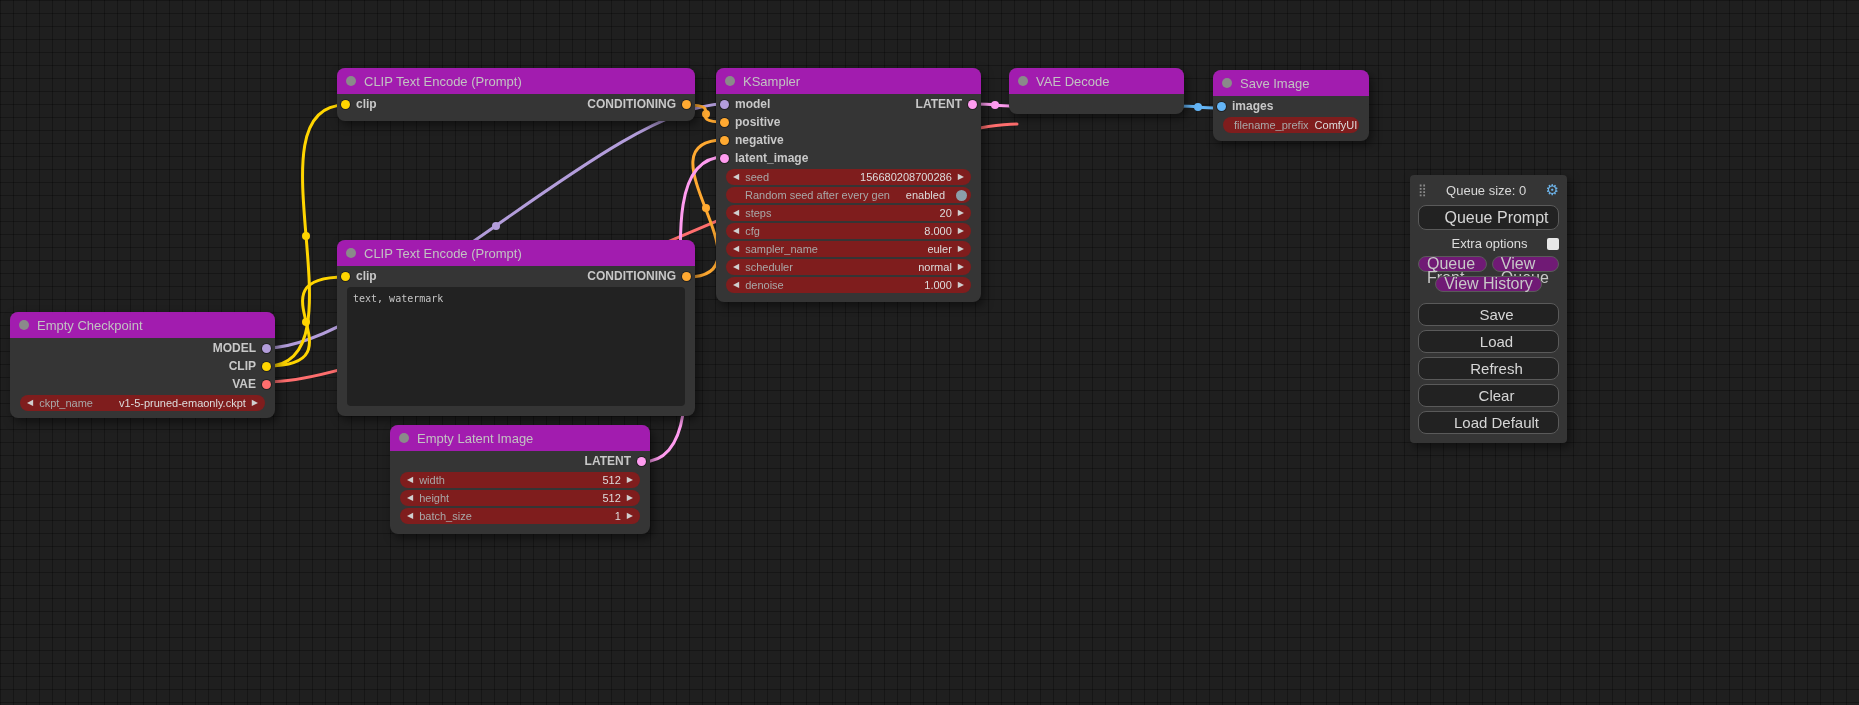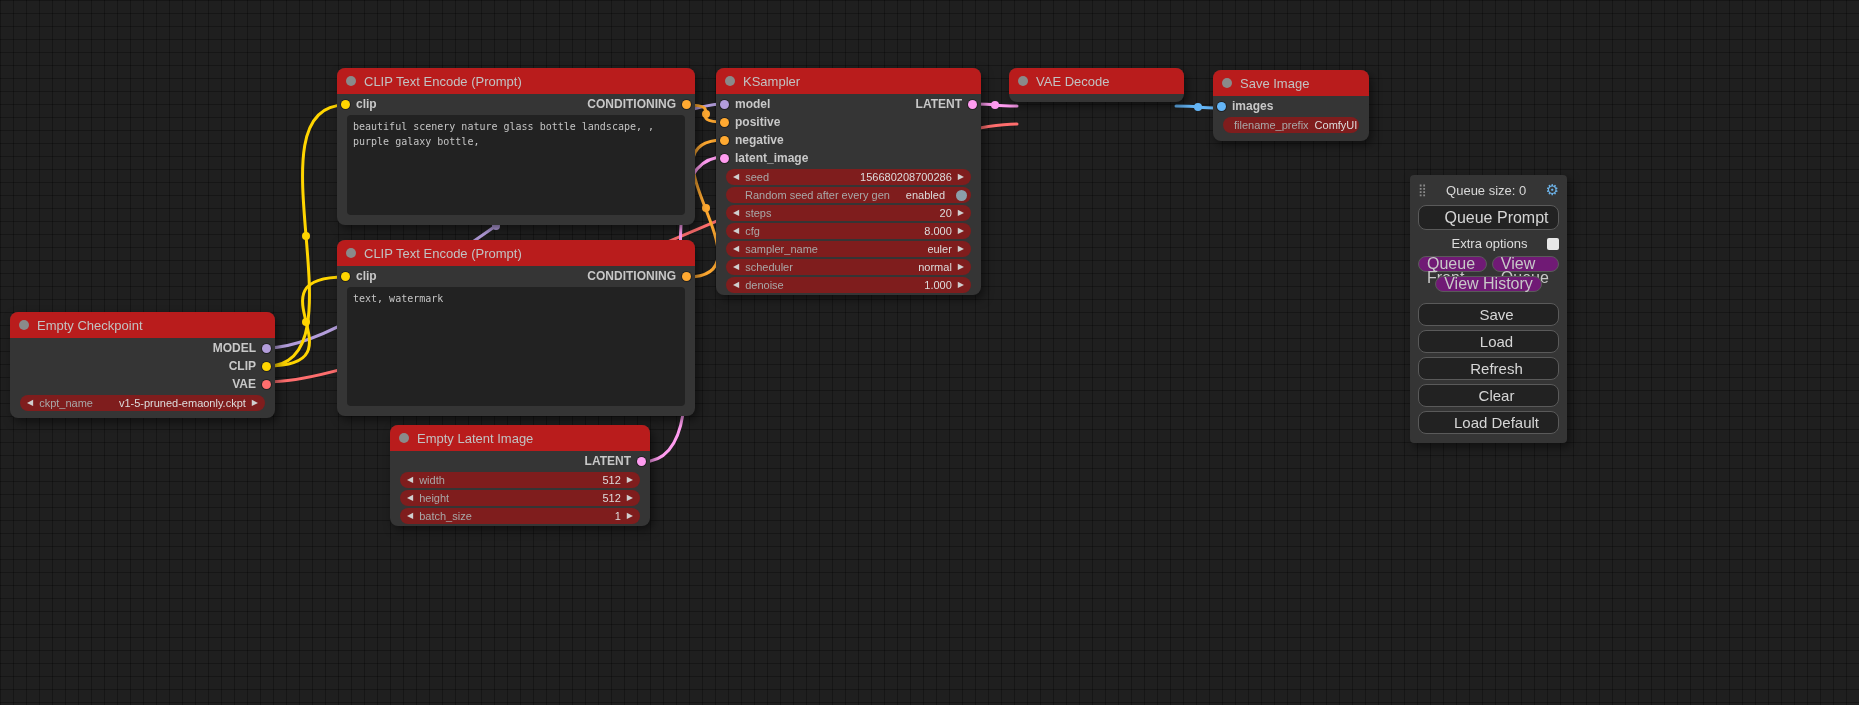--- a/index.html
+++ b/index.html
@@ -16,21 +16,21 @@
   .links { position:absolute; left:0; top:0; z-index:1; }
   .links path { fill:none; stroke:var(--c,#888); stroke-width:3; stroke-linecap:round; }
   .links circle { fill:var(--c,#888); }
 
   .node {
     position:absolute; z-index:2; background:#353535; border-radius:8px;
     box-shadow:3px 4px 10px rgba(0,0,0,0.5); color:#c8c8c8; font-size:12px;
   }
   .node-title {
     height:26px; display:flex; align-items:center; gap:8px; padding:0 9px;
-    background:#b91c1c; border-radius:8px 8px 0 0; color:#c2c2c2; font-size:13px;
+    background:#a21caf; border-radius:8px 8px 0 0; color:#c2c2c2; font-size:13px;
   }
   .collapse-dot { width:10px; height:10px; border-radius:50%; background:#8a8a8a; flex:none; }
   .slots { padding-top:1px; }
   .slot-row { height:18px; display:flex; align-items:center; justify-content:space-between; padding:0 4px; }
   .slot-in, .slot-out { display:flex; align-items:center; gap:6px;font-weight:bold; }
   .slot-out { margin-left:auto; }
   .slot-label { font-size:12px; color:#c8c8c8; }
   .dot { width:9px; height:9px; border-radius:50%; background:var(--c,#888); box-shadow:0 0 0 1px rgba(0,0,0,0.35); flex:none; }
 
   .widget {
@@ -143,21 +143,20 @@
         <span class="slot-in">
           <span class="dot" style="--c: #FFD500;"></span>
           <span class="slot-label">clip</span>
         </span>
         <span class="slot-out">
           <span class="slot-label">CONDITIONING</span>
           <span class="dot" style="--c: #FFA931;"></span>
         </span>
       </div>
     </div>
-    <div class="textbox" style="height:100px;">beautiful scenery nature glass bottle landscape, , purple galaxy bottle,</div>
   </div>
 
   <div class="node" style="left:337px; top:240px; width:358px; padding-bottom:8px;">
     <div class="node-title">
       <span class="collapse-dot"></span>
       <span>CLIP Text Encode (Prompt)</span>
     </div>
     <div class="slots">
       <div class="slot-row">
         <span class="slot-in">
@@ -166,21 +165,21 @@
         </span>
         <span class="slot-out">
           <span class="slot-label">CONDITIONING</span>
           <span class="dot" style="--c: #FFA931;"></span>
         </span>
       </div>
     </div>
     <div class="textbox" style="height:119px;">text, watermark</div>
   </div>
 
-  <div class="node" style="left:390px; top:425px; width:260px; ">
+  <div class="node" style="left:390px; top:425px; width:260px; padding-bottom:8px;">
     <div class="node-title">
       <span class="collapse-dot"></span>
       <span>Empty Latent Image</span>
     </div>
     <div class="slots">
       <div class="slot-row">
         <span class="slot-out">
           <span class="slot-label">LATENT</span>
           <span class="dot" style="--c: #FF9CF0;"></span>
         </span>
@@ -199,21 +198,21 @@
       <span class="arrow">▶</span>
     </div>
     <div class="widget">
       <span class="arrow">◀</span>
       <span class="w-label">batch_size</span>
       <span class="w-value">1</span>
       <span class="arrow">▶</span>
     </div>
   </div>
 
-  <div class="node" style="left:716px; top:68px; width:265px; ">
+  <div class="node" style="left:716px; top:68px; width:265px; padding-bottom:7px;">
     <div class="node-title">
       <span class="collapse-dot"></span>
       <span>KSampler</span>
     </div>
     <div class="slots">
       <div class="slot-row">
         <span class="slot-in">
           <span class="dot" style="--c: #B39DDB;"></span>
           <span class="slot-label">model</span>
         </span>
@@ -277,21 +276,21 @@
       <span class="arrow">▶</span>
     </div>
     <div class="widget">
       <span class="arrow">◀</span>
       <span class="w-label">denoise</span>
       <span class="w-value">1.000</span>
       <span class="arrow">▶</span>
     </div>
   </div>
 
-  <div class="node" style="left:1009px; top:68px; width:175px; padding-bottom:8px;">
+  <div class="node" style="left:1009px; top:68px; width:175px; padding-bottom:20px;">
     <div class="node-title">
       <span class="collapse-dot"></span>
       <span>VAE Decode</span>
     </div>
   </div>
 
   <div class="node" style="left:1213px; top:70px; width:156px; padding-bottom:6px;">
     <div class="node-title">
       <span class="collapse-dot"></span>
       <span>Save Image</span>

